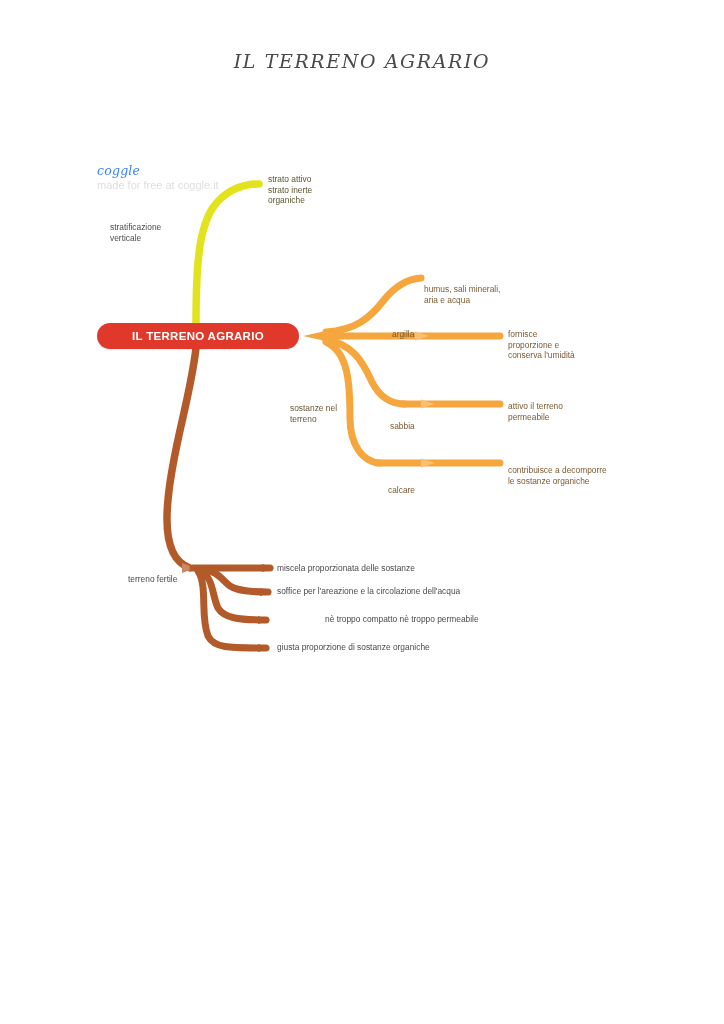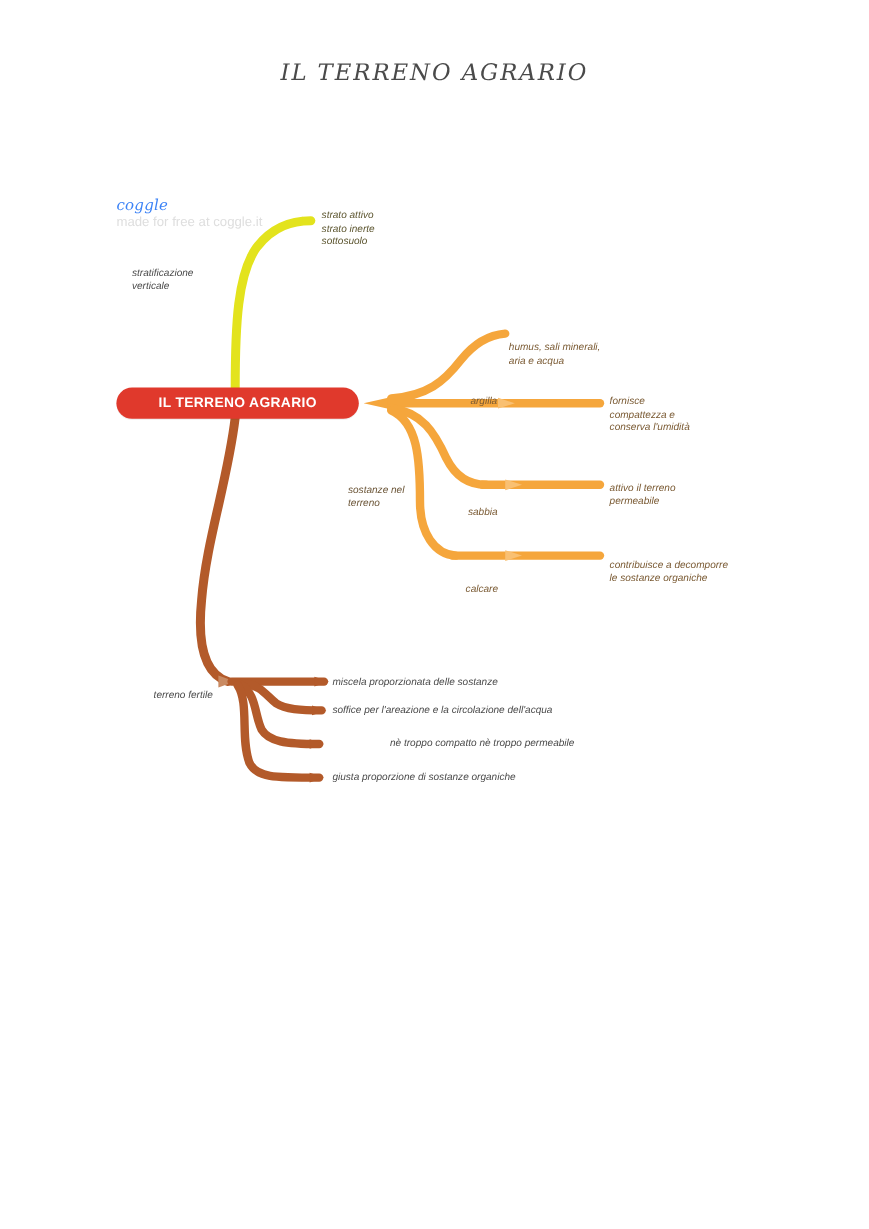--- a/index.html
+++ b/index.html
@@ -11,21 +11,21 @@
   #title{
     position:absolute;left:0;right:0;top:50px;text-align:center;
     font-family:"DejaVu Serif",serif;
     font-size:19px;letter-spacing:1.6px;color:#4a4a4a;
     font-style:italic;font-weight:400;
     white-space:nowrap;
   }
 
   svg#canvas{position:absolute;left:0;top:0;width:724px;height:1024px;}
 
-  .lbl{position:absolute;font-size:8.4px;line-height:10.6px;white-space:nowrap;font-style:italic;}
+  .lbl{position:absolute;font-size:8.4px;line-height:10.6px;white-space:nowrap;}
   .lbl.center{text-align:left;}
   .ink-dark{color:#4b4b4b;}
   .ink-olive{color:#5d5630;}
   .ink-brownish{color:#6b5537;}
   .ink-orangetx{color:#7a5a33;margin-top:13px;}
   .ink-brntx{color:#4a4a4a;}
 
   #wm{position:absolute;left:97px;top:164px;color:#dcdcdc;}
   #wm .wm-logo{font-family:"DejaVu Serif",serif;font-style:italic;font-size:12.5px;
                letter-spacing:.2px;line-height:14px;color:#3b82f6;}
@@ -99,37 +99,37 @@
   </div>
 
   <div class="lbl center ink-dark" style="left:110px;top:222px;width:92px;">
     <div>stratificazione</div>
     <div>verticale</div>
   </div>
 
   <div class="lbl ink-olive" style="left:268px;top:174px;">
     <div>strato attivo</div>
     <div>strato inerte</div>
-    <div>sottosuolo</div>
+    <div>organiche</div>
   </div>
 
   <div class="lbl center ink-brownish" style="left:290px;top:403px;width:72px;">
     <div>sostanze nel</div>
     <div>terreno</div>
   </div>
 
   <div class="lbl ink-orangetx" style="left:424px;top:271px;">
     <div>humus, sali minerali,</div>
     <div>aria e acqua</div>
   </div>
 
   <div class="lbl ink-orangetx" style="left:392px;top:316px;">argilla</div>
   <div class="lbl ink-orangetx" style="left:508px;top:316px;">
     <div>fornisce</div>
-    <div>compattezza e</div>
+    <div>proporzione e</div>
     <div>conserva l'umidità</div>
   </div>
 
   <div class="lbl ink-orangetx" style="left:390px;top:408px;">sabbia</div>
   <div class="lbl ink-orangetx" style="left:508px;top:388px;">
     <div>attivo il terreno</div>
     <div>permeabile</div>
   </div>
 
   <div class="lbl ink-orangetx" style="left:388px;top:472px;">calcare</div>

